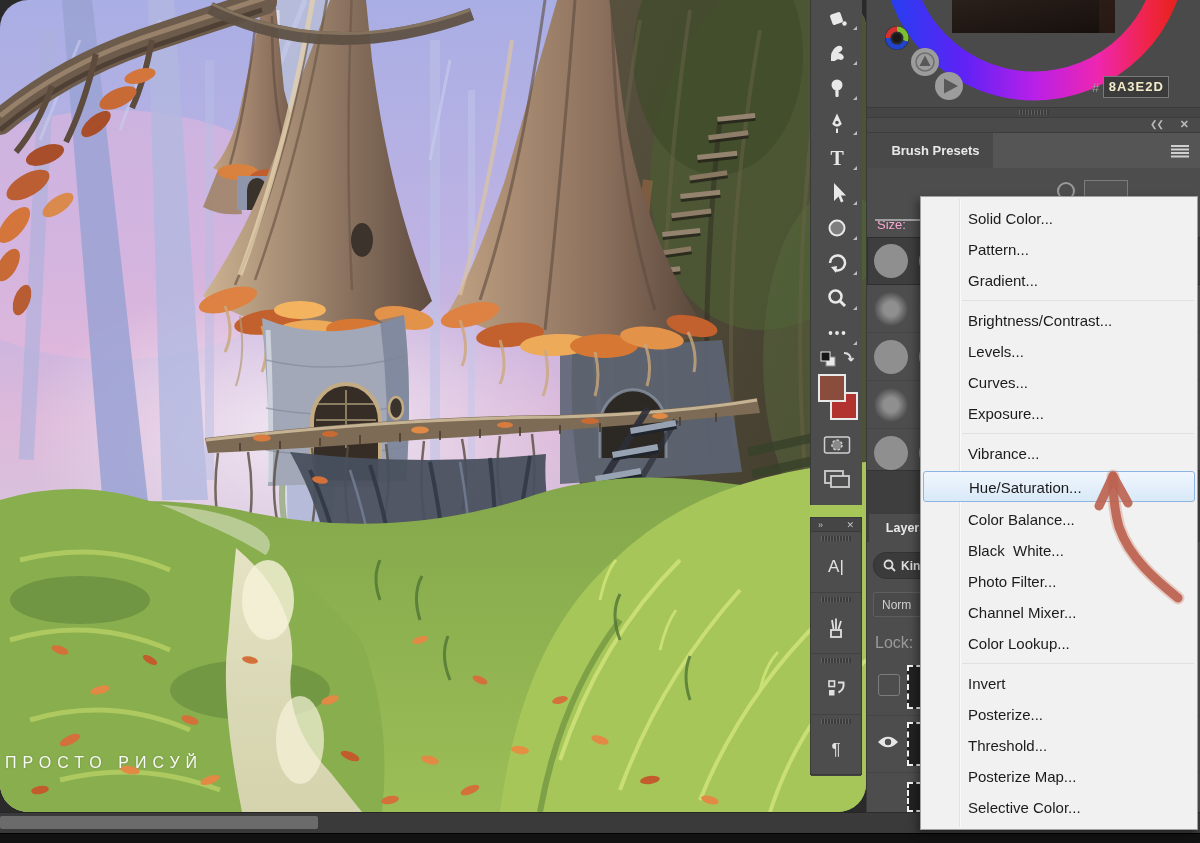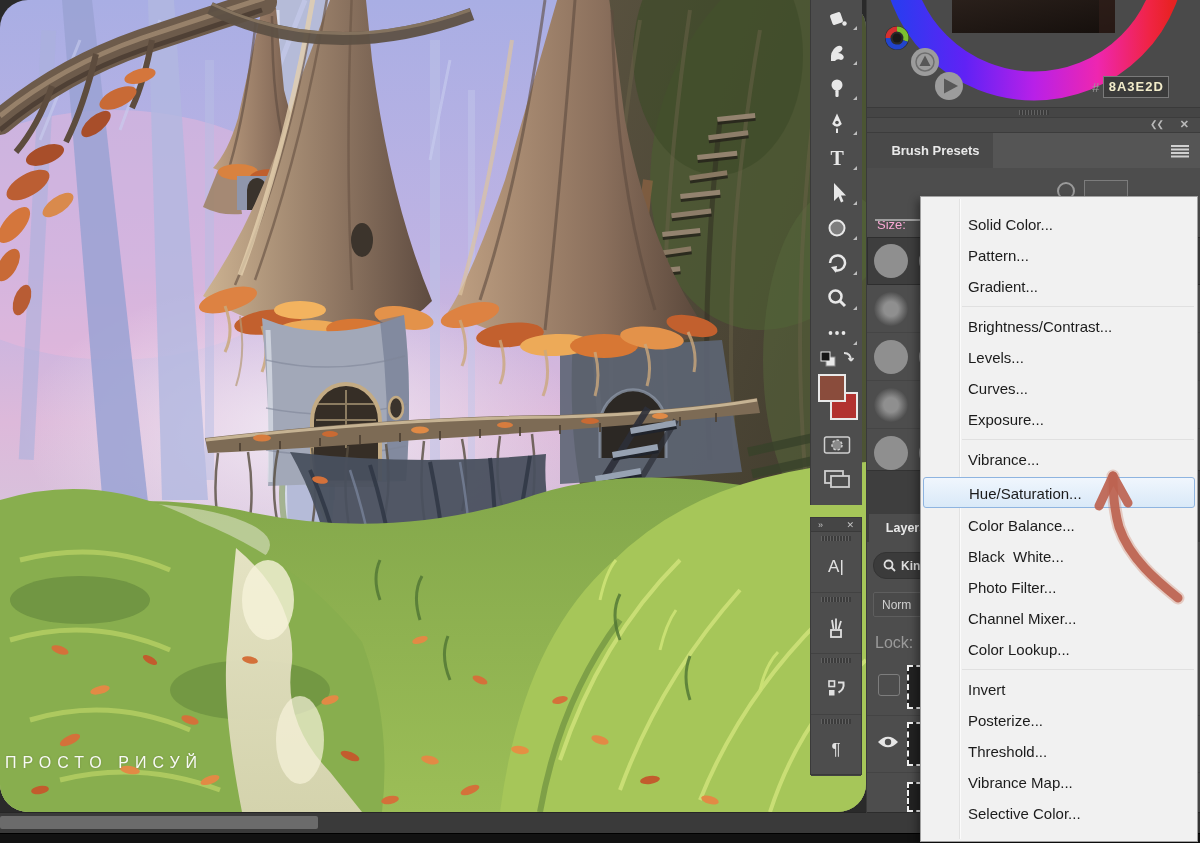--- a/index.html
+++ b/index.html
@@ -84,21 +84,21 @@
   #resize-tri{position:absolute;left:183px;top:3px;width:0;height:0;border-left:5px solid transparent;
     border-right:5px solid transparent;border-top:6px solid #262626;}
 
   
   #hscroll{position:absolute;left:0;top:812px;width:866px;height:21px;background:#3a3a3a;border-top:1px solid #262626;box-sizing:border-box;}
   #hscroll-thumb{position:absolute;left:0;top:3px;width:318px;height:13px;background:#6b6b6b;border-radius:2px;}
   #taskbar{position:absolute;left:0;top:833px;width:1200px;height:10px;background:#121212;border-top:1px solid #000;box-sizing:border-box;}
 
   
   #adjustment-menu{position:absolute;left:920px;top:196px;width:278px;background:#f1f1f1;
-    border:1px solid #a0a0a0;box-sizing:border-box;padding:12px 0;z-index:50;
+    border:1px solid #a0a0a0;box-sizing:border-box;padding:6px 0;z-index:50;
     box-shadow:-3px 4px 8px rgba(0,0,0,.38);}
   #adjustment-menu::before{content:"";position:absolute;left:38px;top:2px;bottom:2px;width:2px;
     background:linear-gradient(90deg,#e2e2e2 0 1px,#fbfbfb 1px 2px);}
   .mi{position:relative;height:31px;line-height:31px;padding-left:47px;font-size:15px;color:#1b1b1b;
     white-space:pre;box-sizing:border-box;}
   .mi.hl{margin:2px 2px;padding-left:45px;border:1px solid #8eb4e0;border-radius:3px;
     background:linear-gradient(#f0f6fd,#d9e9f8);}
   .msep{position:relative;height:9px;}
   .msep::before{content:"";position:absolute;left:41px;right:3px;top:4px;border-top:1px solid #e0e0e0;}
 
@@ -698,21 +698,21 @@
     <div class="mi hl">Hue/Saturation...</div>
     <div class="mi">Color Balance...</div>
     <div class="mi">Black  White...</div>
     <div class="mi">Photo Filter...</div>
     <div class="mi">Channel Mixer...</div>
     <div class="mi">Color Lookup...</div>
     <div class="msep"></div>
     <div class="mi">Invert</div>
     <div class="mi">Posterize...</div>
     <div class="mi">Threshold...</div>
-    <div class="mi">Vibrance Map...</div>
+    <div class="mi">Posterize Map...</div>
     <div class="mi">Selective Color...</div>
   </div>
 
   <svg id="arrow-note" width="110" height="160" viewBox="0 0 110 160">
     <path d="M93,143 C72,126 45,104 34,72 C30,58 28,40 28,21" stroke="#cf8066" stroke-width="13" fill="none" stroke-linecap="round" opacity=".35"></path>
     <path d="M93,143 C72,126 45,104 34,72 C30,58 28,40 28,21" stroke="#bd6350" stroke-width="9" fill="none" stroke-linecap="round" opacity=".92"></path>
     <path d="M28,21 L14,51 M28,21 L43,48" stroke="#bd6350" stroke-width="9" fill="none" stroke-linecap="round" opacity=".92"></path>
   </svg>
 
 </div>

